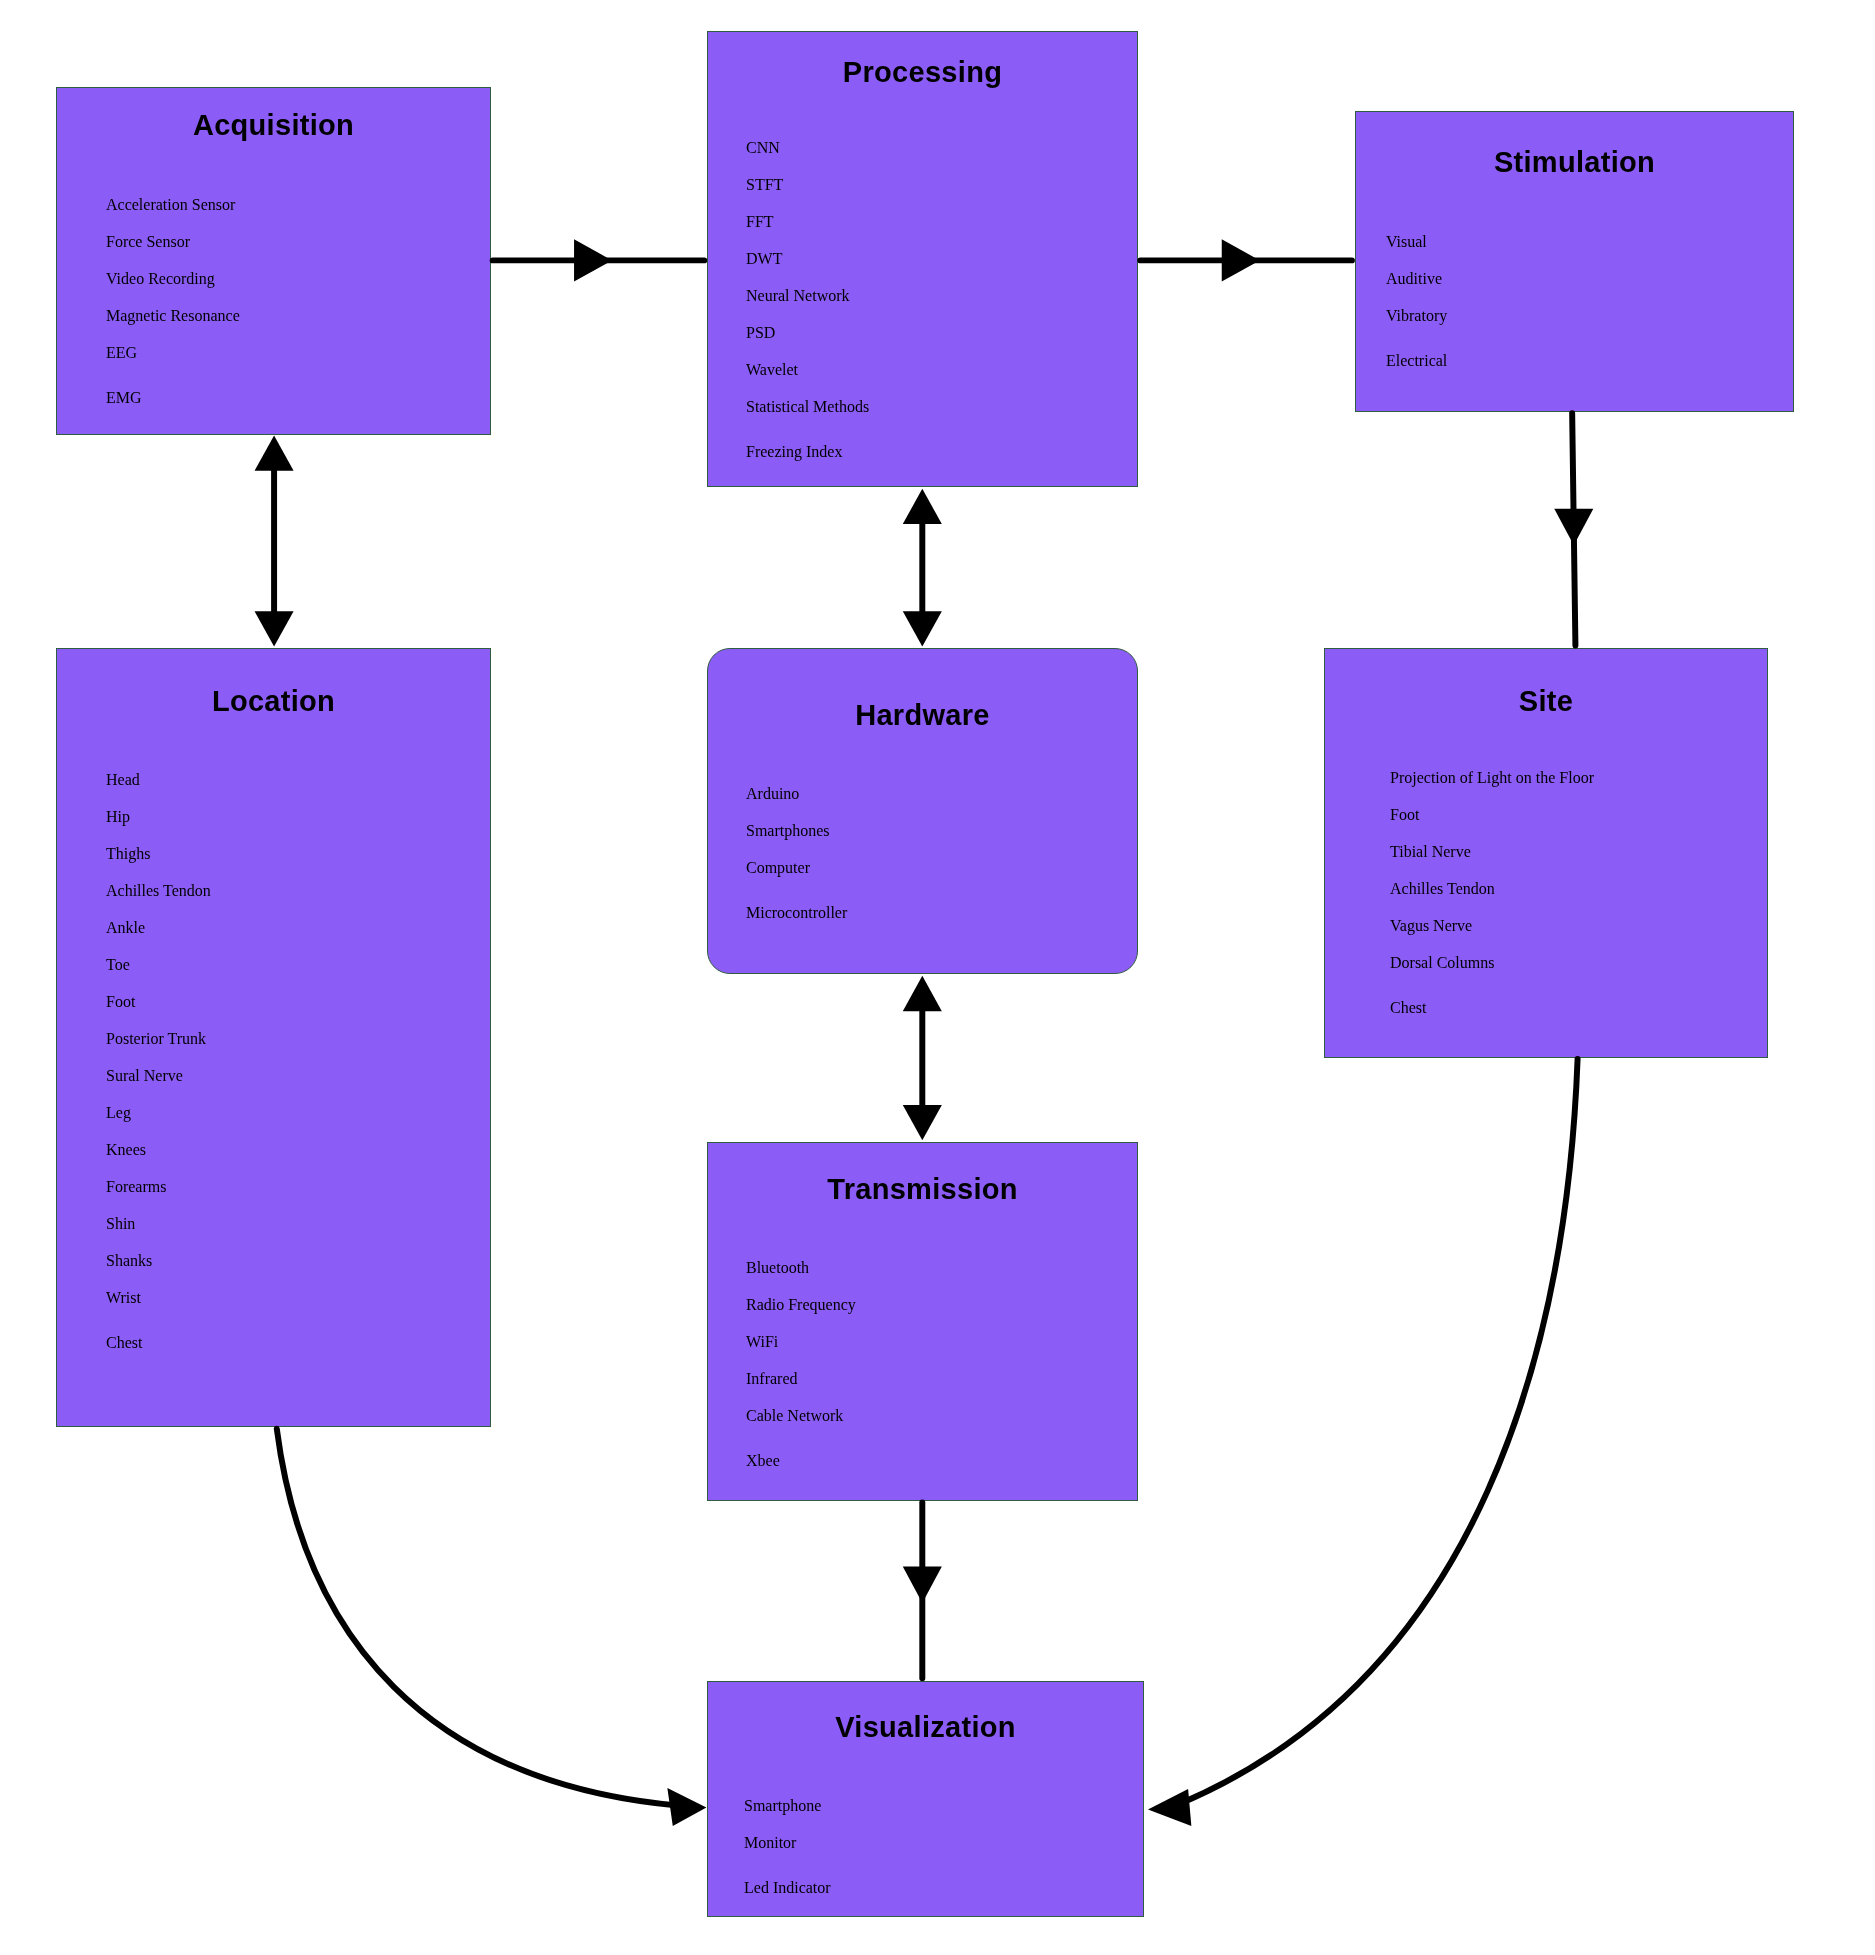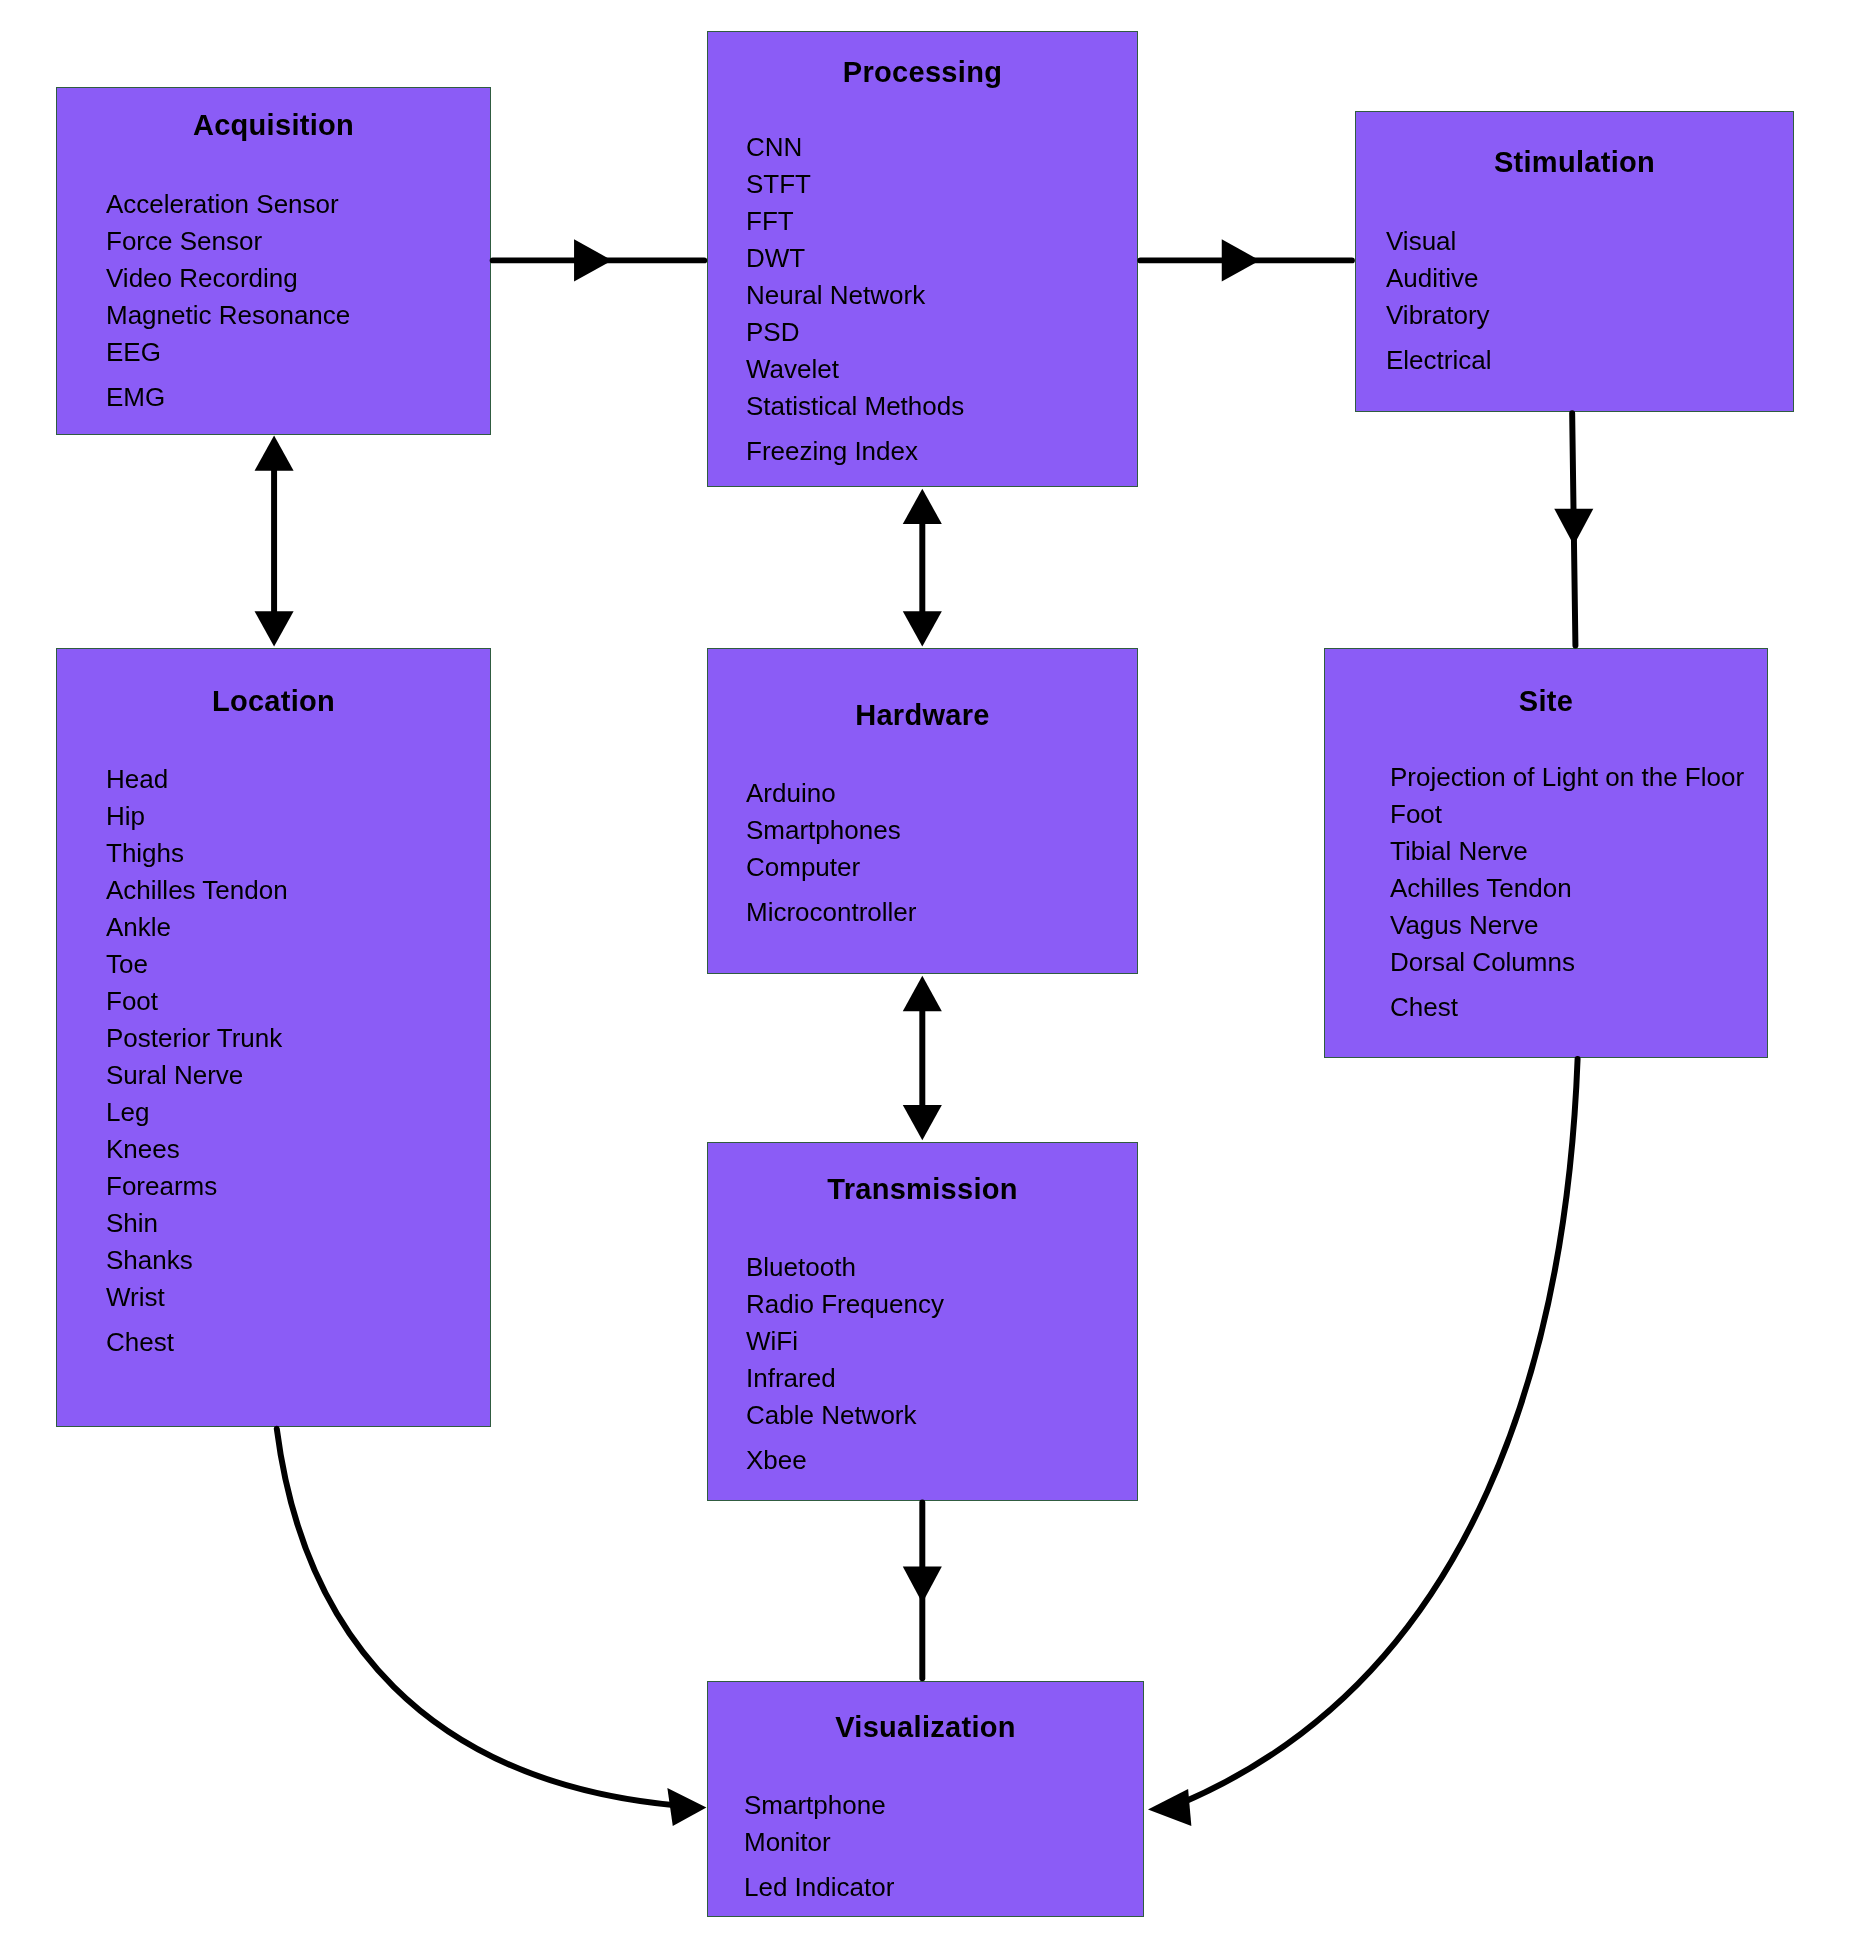--- a/index.html
+++ b/index.html
@@ -26,32 +26,33 @@
     font-weight:bold;
     letter-spacing:0.3px;
   }
   .box-items{
     position:absolute;
     left:var(--items-left);
     top:var(--items-top);
     right:5.4px;
   }
   .box-items .item{
-    font-size:26px;
+    font-size:16px;
     line-height:37px;
     white-space:nowrap;
+    font-family:Liberation Serif, serif;
   }
   .box-items .item:last-child{
     margin-top:7.6px;
   }
   #box-acquisition  {left:56px;  top:87px;  width:435px;  height:348px;  --title-top:20.6px;  --items-top:98px; --items-left:49px;}
   #box-processing   {left:707px; top:31px;   width:431px;  height:456px;  --title-top:24px;  --items-top:97px; --items-left:38px;}
   #box-stimulation  {left:1355px; top:111px;  width:439px;  height:301px;  --title-top:34px;  --items-top:111px; --items-left:30px;}
   #box-location     {left:56px;  top:648px; width:435px;  height:779px; --title-top:36px;  --items-top:112px; --items-left:49px;}
-  #box-hardware     {left:707px; top:648px; width:431px;  height:326px;  --title-top:50px;  --items-top:126px; --items-left:38px;}
+  #box-hardware     {left:707px; top:648px; width:431px;  height:326px;border-radius:23px;  --title-top:50px;  --items-top:126px; --items-left:38px;}
   #box-site         {left:1324px; top:648px; width:444px;  height:410px;  --title-top:36px;  --items-top:110px; --items-left:65px;}
   #box-transmission {left:707px; top:1142px; width:431px;  height:359px;  --title-top:30px;  --items-top:106px; --items-left:38px;}
   #box-visualization{left:707px; top:1681px; width:437px;  height:236px;  --title-top:29px;  --items-top:105px; --items-left:36px;}
   #arrow-layer{
     position:absolute;
     left:0;top:0;width:100%;height:100%;
     pointer-events:none;
   }
   #arrow-layer line, #arrow-layer path{
     stroke:#000000;

